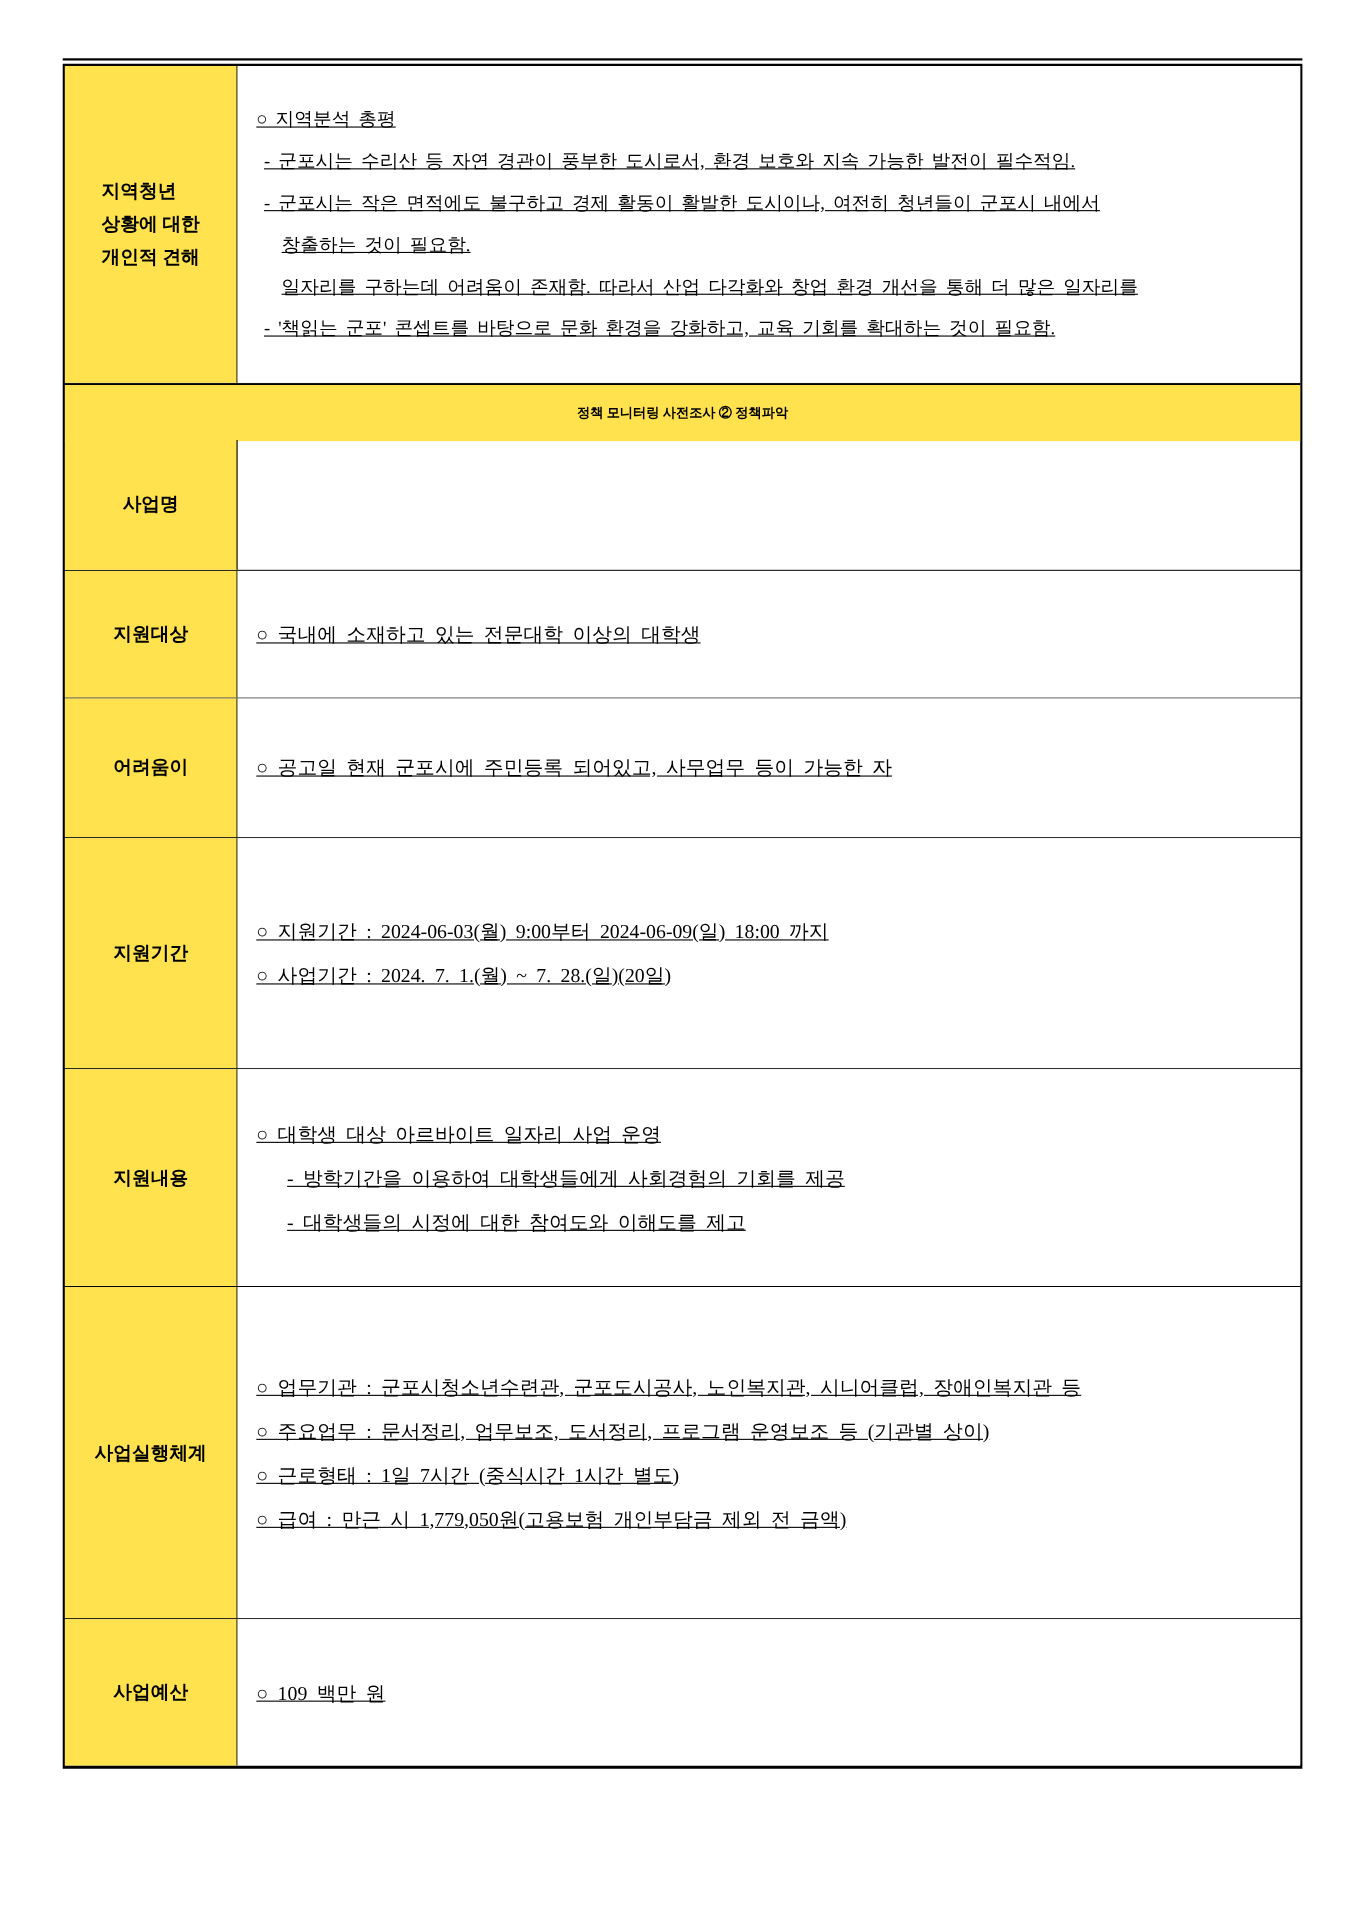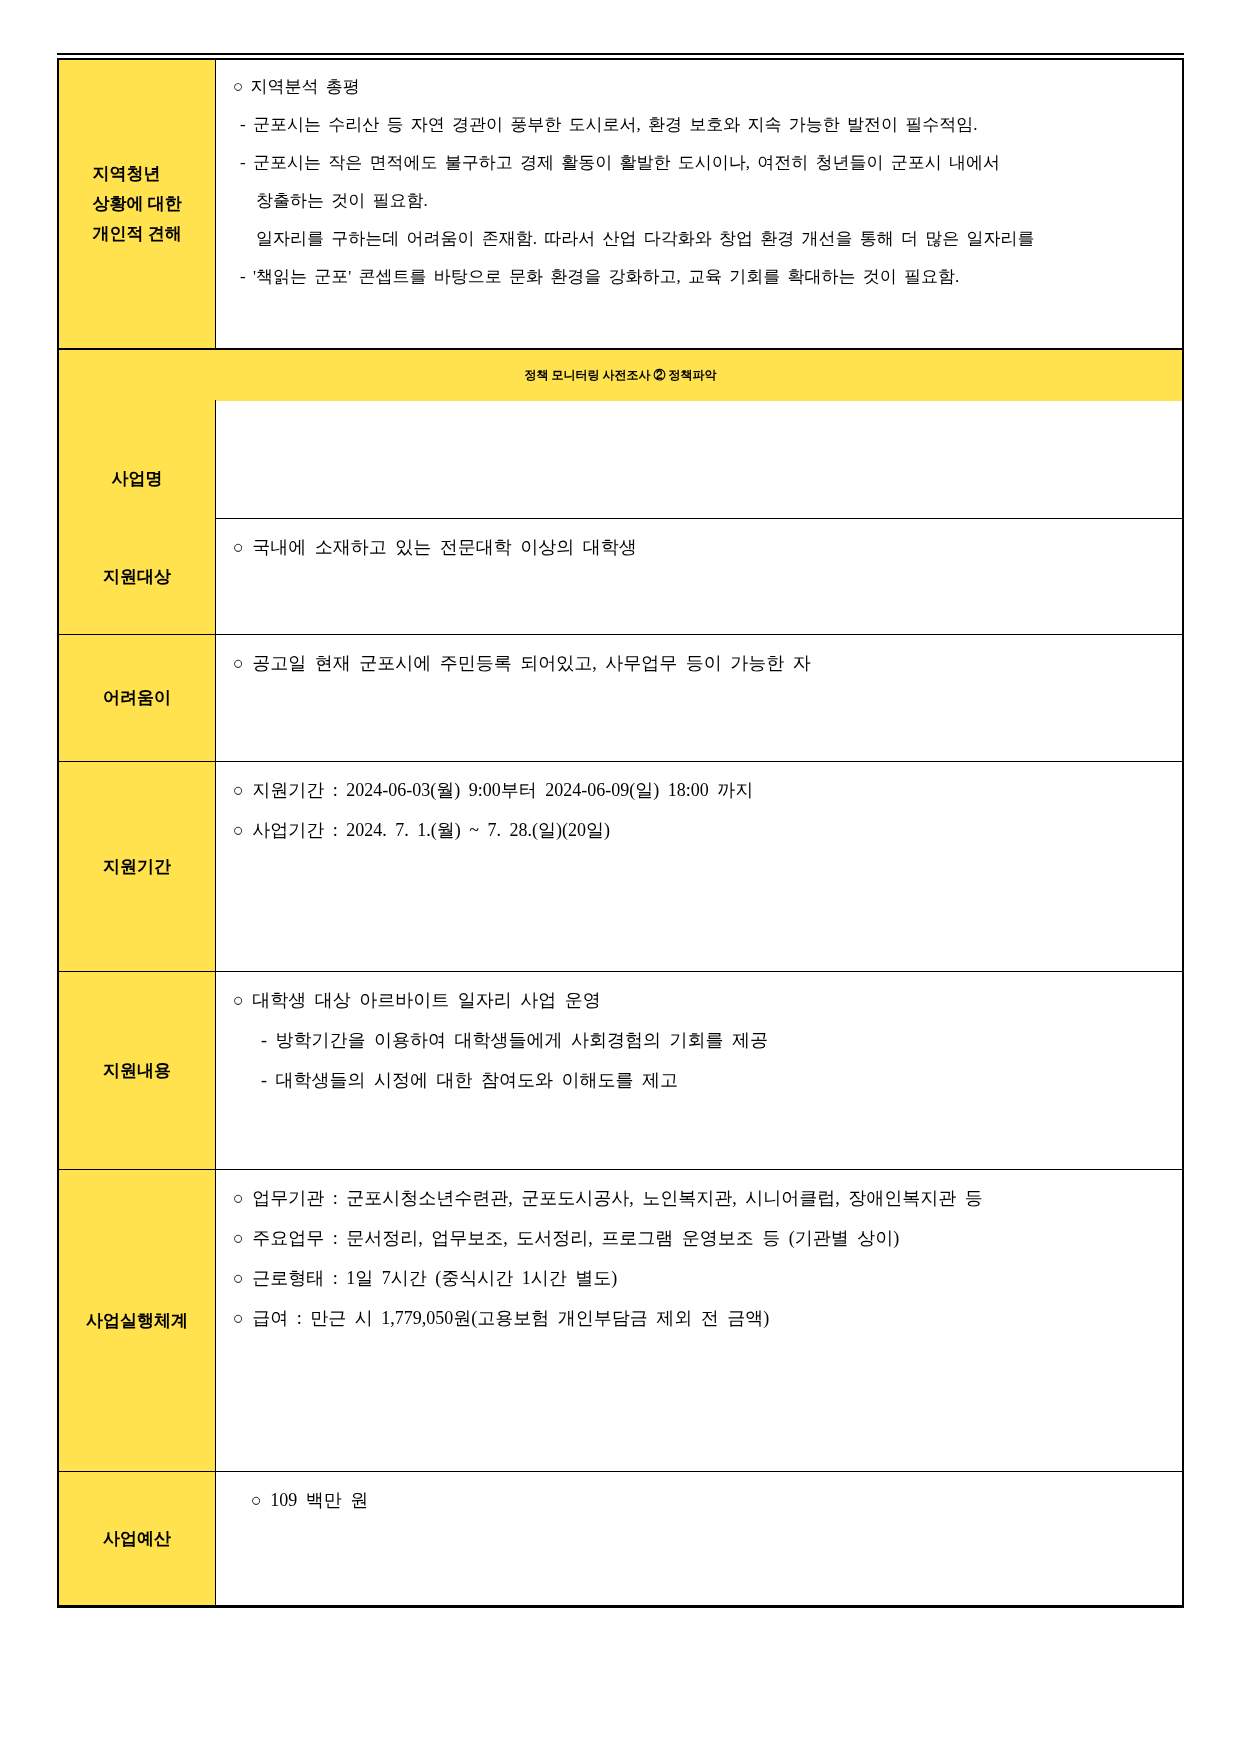--- a/index.html
+++ b/index.html
@@ -28,45 +28,45 @@
   .row:last-child{border-bottom:none;}
   .cell-label{
     width:157px;flex:0 0 157px;background:var(--yellow);
     border-right:1px solid var(--line);
     display:flex;align-items:center;justify-content:center;
     font-weight:bold;font-size:17px;
     white-space:pre-line;line-height:30px;
   }
   .cell-content{
     flex:1 1 auto;background:#ffffff;
-    display:flex;flex-direction:column;
-    padding:8px 10px 8px 17px;overflow:hidden;
+    display:flex;flex-direction:column;justify-content:center;
+    padding:8px 10px 8px 17px;overflow:hidden;text-decoration:underline;
   }
   .line{
     white-space:nowrap;font-size:18px;line-height:40px;word-spacing:4px;
   }
   .opinion .line{font-size:17px;line-height:38px;word-spacing:3px;}
   .l-dash{padding-left:7px;}
   .l-wrap{padding-left:23px;}
   .l-sub{padding-left:28px;}
   .banner{
     height:51px;background:var(--yellow);
     display:flex;align-items:center;justify-content:center;
     font-weight:bold;font-size:12px;
     border-top:1px solid var(--line);
   }
   .r-opinion{height:289px;}
   .r-banner{height:51px;border-top:1px solid var(--line);}
-  .r-name{height:119px;flex-direction:column;}
+  .r-name{height:119px;}
   .r-target{height:116px;}
   .r-criteria{height:127px;}
   .r-period{height:210px;}
   .r-content{height:198px;}
   .r-system{height:302px;}
-  .r-budget{height:133px;gap:18px;}
+  .r-budget{height:133px;}
 </style>
 </head>
 <body>
 
 <div class="page">
 
   <div class="top-rule"></div>
 
   <div class="doc-table">
 

